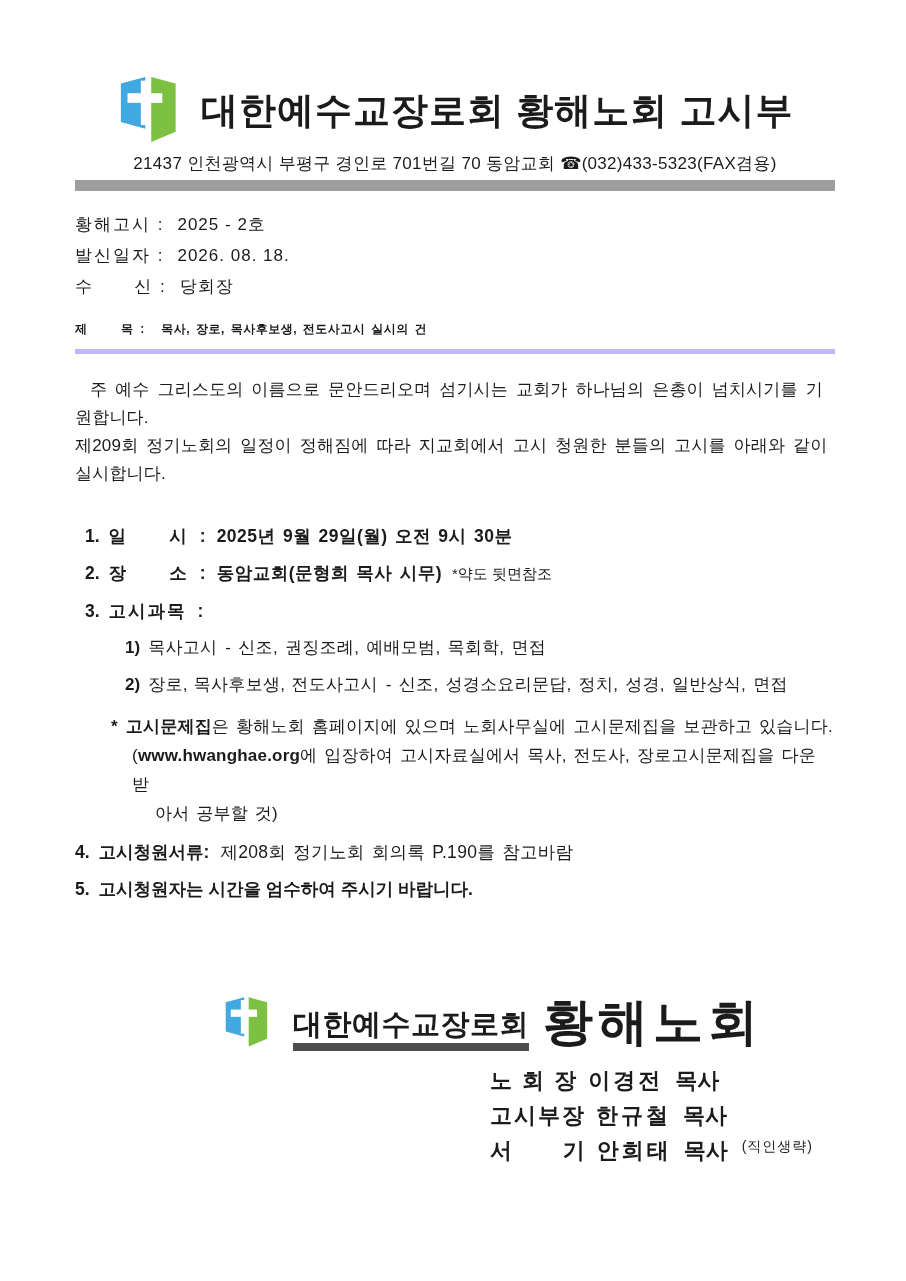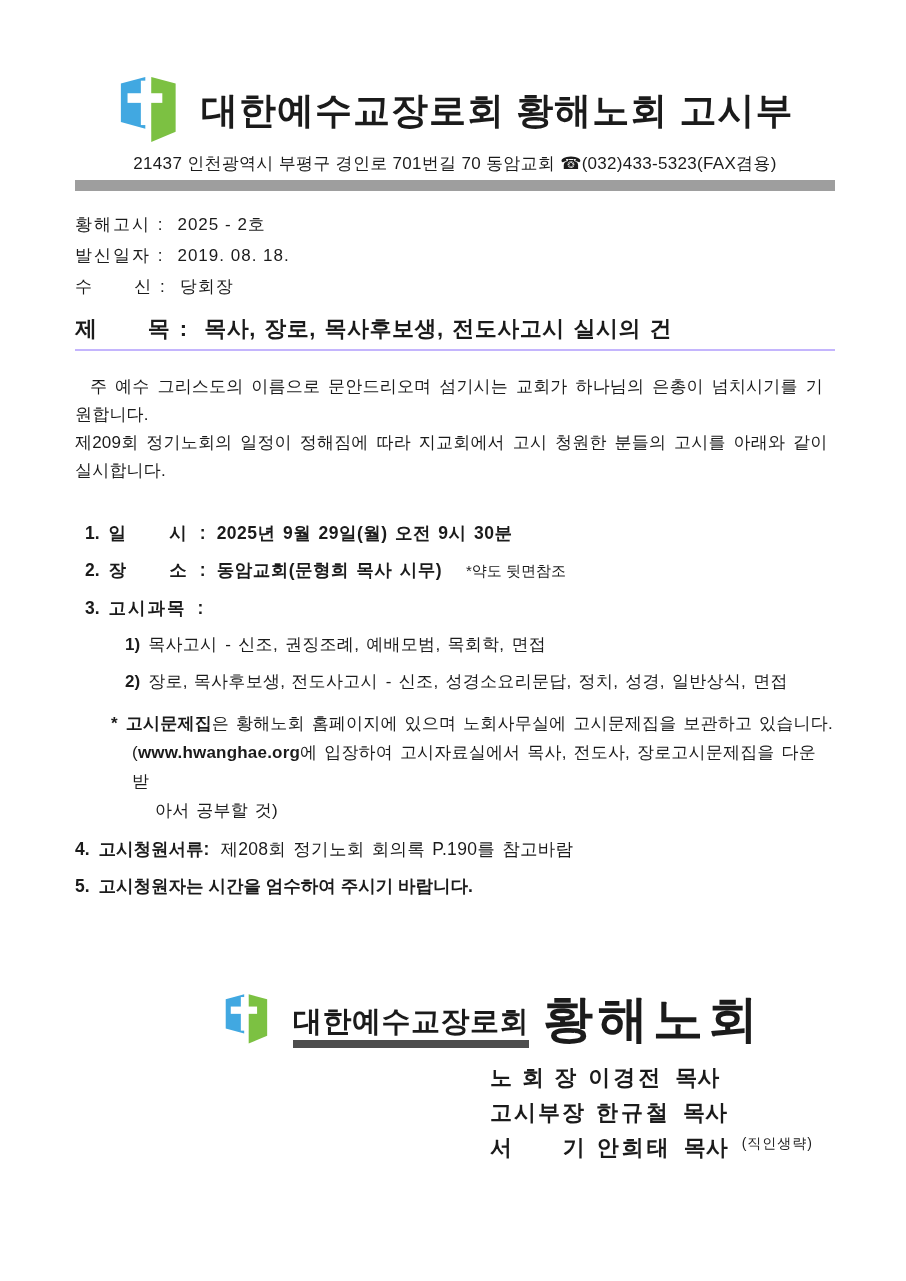--- a/index.html
+++ b/index.html
@@ -15,36 +15,36 @@
   .logo-lg { width:80px; height:74px; flex:0 0 auto; }
   .org-title { font-size:37px; font-weight:800; margin-left:12px; letter-spacing:1px; white-space:nowrap; }
   .address { text-align:center; font-size:17px; margin-top:4px; letter-spacing:0.3px; line-height:23px; }
   .divider { height:11px; background:#9E9E9E; margin-top:5px; }
   
   .meta { margin-top:18px; font-size:17px; }
   .meta-row { display:flex; line-height:31px; }
   .meta-label { white-space:pre; letter-spacing:2px; }
   .meta-value { margin-left:13px; letter-spacing:1px; }
   
-  .subject-row { display:flex; margin-top:16px; font-weight:700; font-size:22px;
-    padding-bottom:9px; border-bottom:2px solid #c4b5fd; line-height:22px; }
+  .subject-row { display:flex; margin-top:16px; font-weight:700; font-size:12px;
+    padding-bottom:9px; border-bottom:5px solid #c4b5fd; line-height:22px; }
   .subject-label { white-space:pre; letter-spacing:2px; }
   .subject-value { margin-left:15px; letter-spacing:0.5px; word-spacing:2px; }
   
   .body-par { margin-top:22px; font-size:17px; line-height:28px; letter-spacing:0.2px; word-spacing:3px; }
   .body-line1 { text-indent:15px; }
   
   .list { margin-top:38px; }
   .li { display:flex; align-items:baseline; margin:0 0 17px 10px; font-size:17.5px;
         font-weight:700; line-height:20px; }
   .li .no { margin-right:9px; }
   .li .label { white-space:pre; letter-spacing:2px; }
   .li .colon { margin:0 11px; }
   .li .value { letter-spacing:0.5px; word-spacing:2px; }
-  .side-note { font-weight:400; font-size:15px; margin-left:24px; letter-spacing:0; }
+  .side-note { font-weight:400; font-size:15px; margin-left:10px; letter-spacing:0; }
   .sub { display:flex; align-items:baseline; margin:0 0 17px 50px; font-size:17px; line-height:20px; }
   .sub .no { font-weight:700; margin-right:8px; }
   .sub .sb { font-weight:400; letter-spacing:0.3px; word-spacing:1px; }
   .sub .detail { font-weight:400; margin-left:8px; letter-spacing:0.3px; word-spacing:2px; }
   .note { margin:0 0 14px 36px; font-size:17px; line-height:29px; font-weight:400;
           letter-spacing:0.2px; word-spacing:2px; }
   .note .marker { font-weight:700; margin-right:8px; }
   .note .nb { font-weight:700; }
   .note-l2 { margin-left:21px; }
   .note-l3 { margin-left:44px; }
@@ -83,21 +83,21 @@
   <div class="address">21437 인천광역시 부평구 경인로 701번길 70 동암교회 ☎(032)433-5323(FAX겸용)</div>
   <div class="divider"></div>
 
   <div class="meta">
     <div class="meta-row">
       <span class="meta-label">황해고시 :</span>
       <span class="meta-value">2025 - 2호</span>
     </div>
     <div class="meta-row">
       <span class="meta-label">발신일자 :</span>
-      <span class="meta-value">2019. 08. 18.</span>
+      <span class="meta-value">2026. 08. 18.</span>
     </div>
     <div class="meta-row">
       <span class="meta-label">수      신 :</span>
       <span class="meta-value">당회장</span>
     </div>
   </div>
 
   <div class="subject-row">
     <span class="subject-label">제      목 :</span>
     <span class="subject-value">목사, 장로, 목사후보생, 전도사고시 실시의 건</span>

